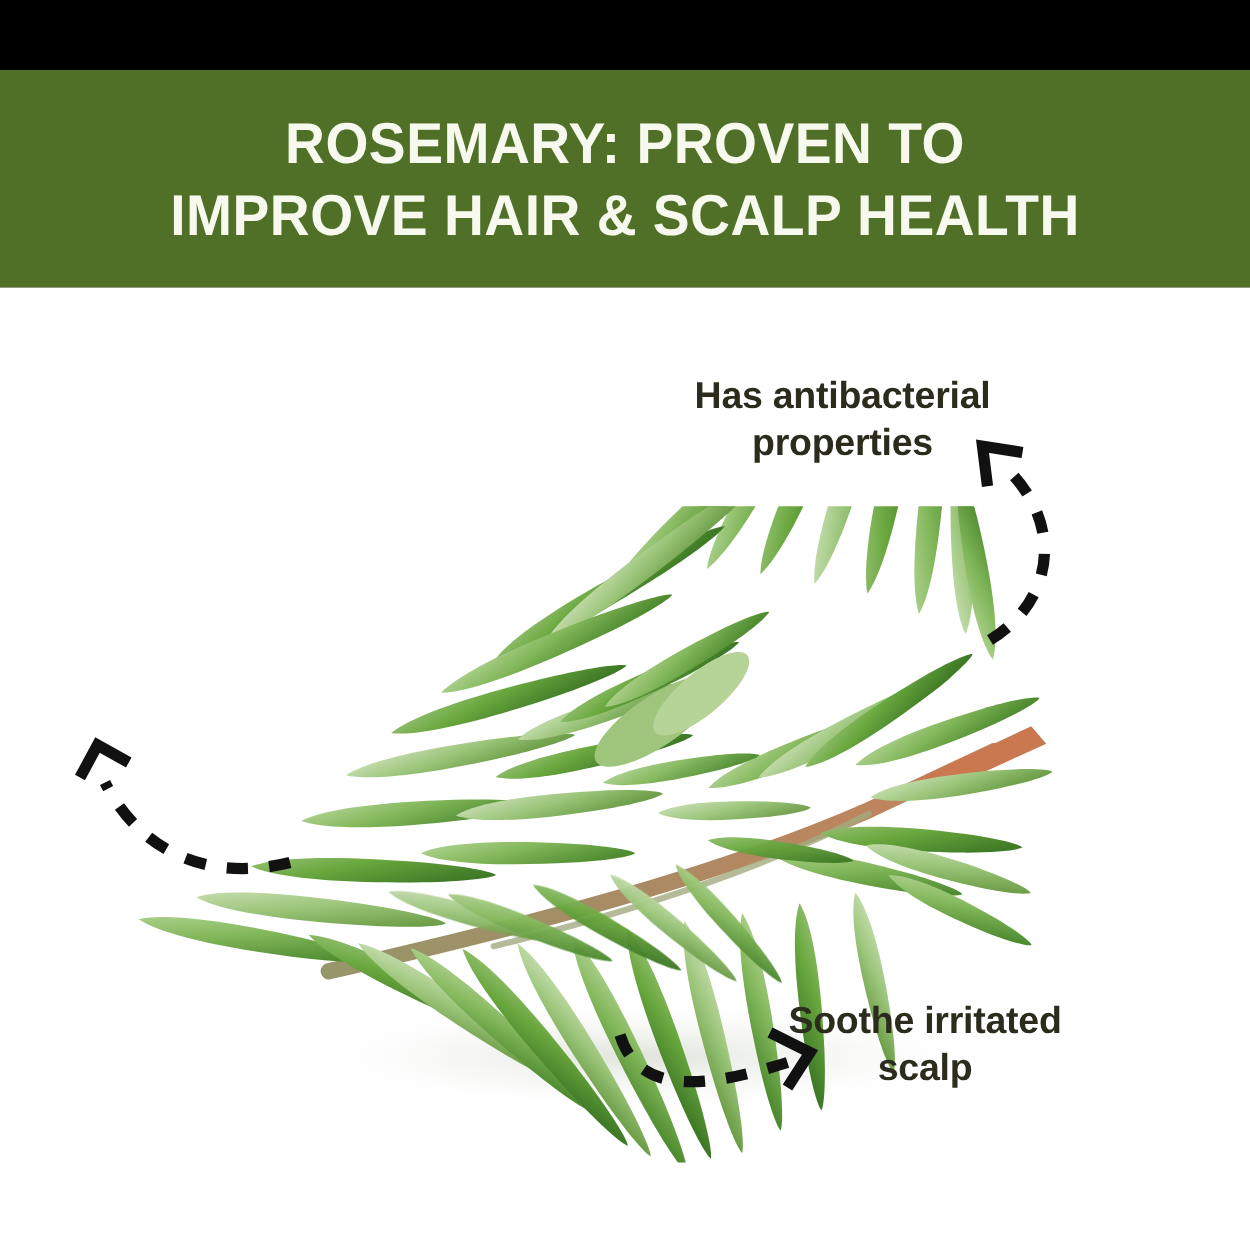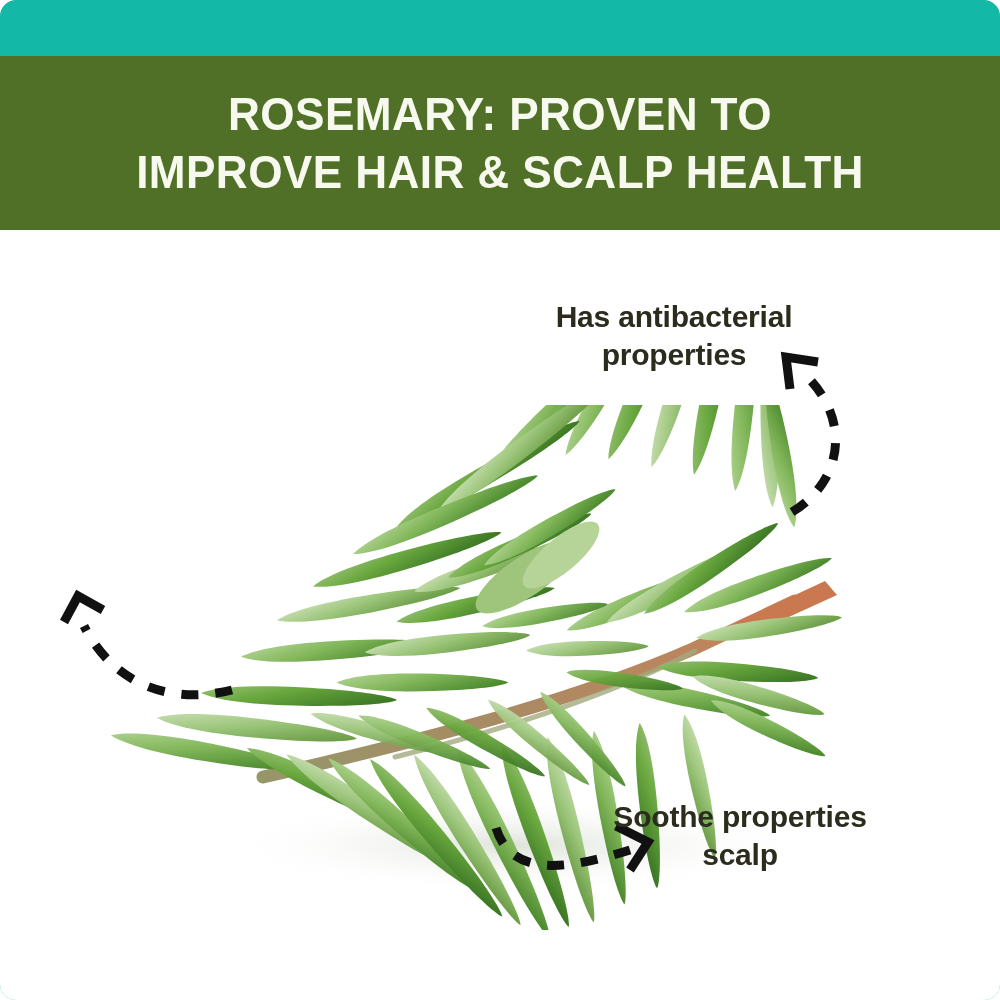--- a/index.html
+++ b/index.html
@@ -4,24 +4,23 @@
 <style>
   html, body {
     margin: 0;
     padding: 0;
     background: #ffffff;
   }
   #infographic {
     position: relative;
     width: 1000px;
     height: 1000px;
-    background: #14b8a6;
+    background: #000000;
     overflow: hidden;
     font-family: "Liberation Sans", sans-serif;
-    border-radius: 16px;
   }
 
   
   .header-band {
     position: absolute;
     left: 0;
     top: 56px;
     width: 1000px;
     height: 174px;
     background: #4f7026;
@@ -262,17 +261,17 @@
           <path class="dash-path" d="M496 598 C 512 650, 572 638, 630 620"></path>
           <path class="arrow-head" d="M616 596 L 648 612 L 630 640"></path>
         </g>
       </svg>
     </div>
 
     <div class="callout callout-antibacterial">Has antibacterial
 properties</div>
 
 
-    <div class="callout callout-soothe">Soothe properties
+    <div class="callout callout-soothe">Soothe irritated
 scalp</div>
 
   </div>
 </div>
 
 </body></html>

